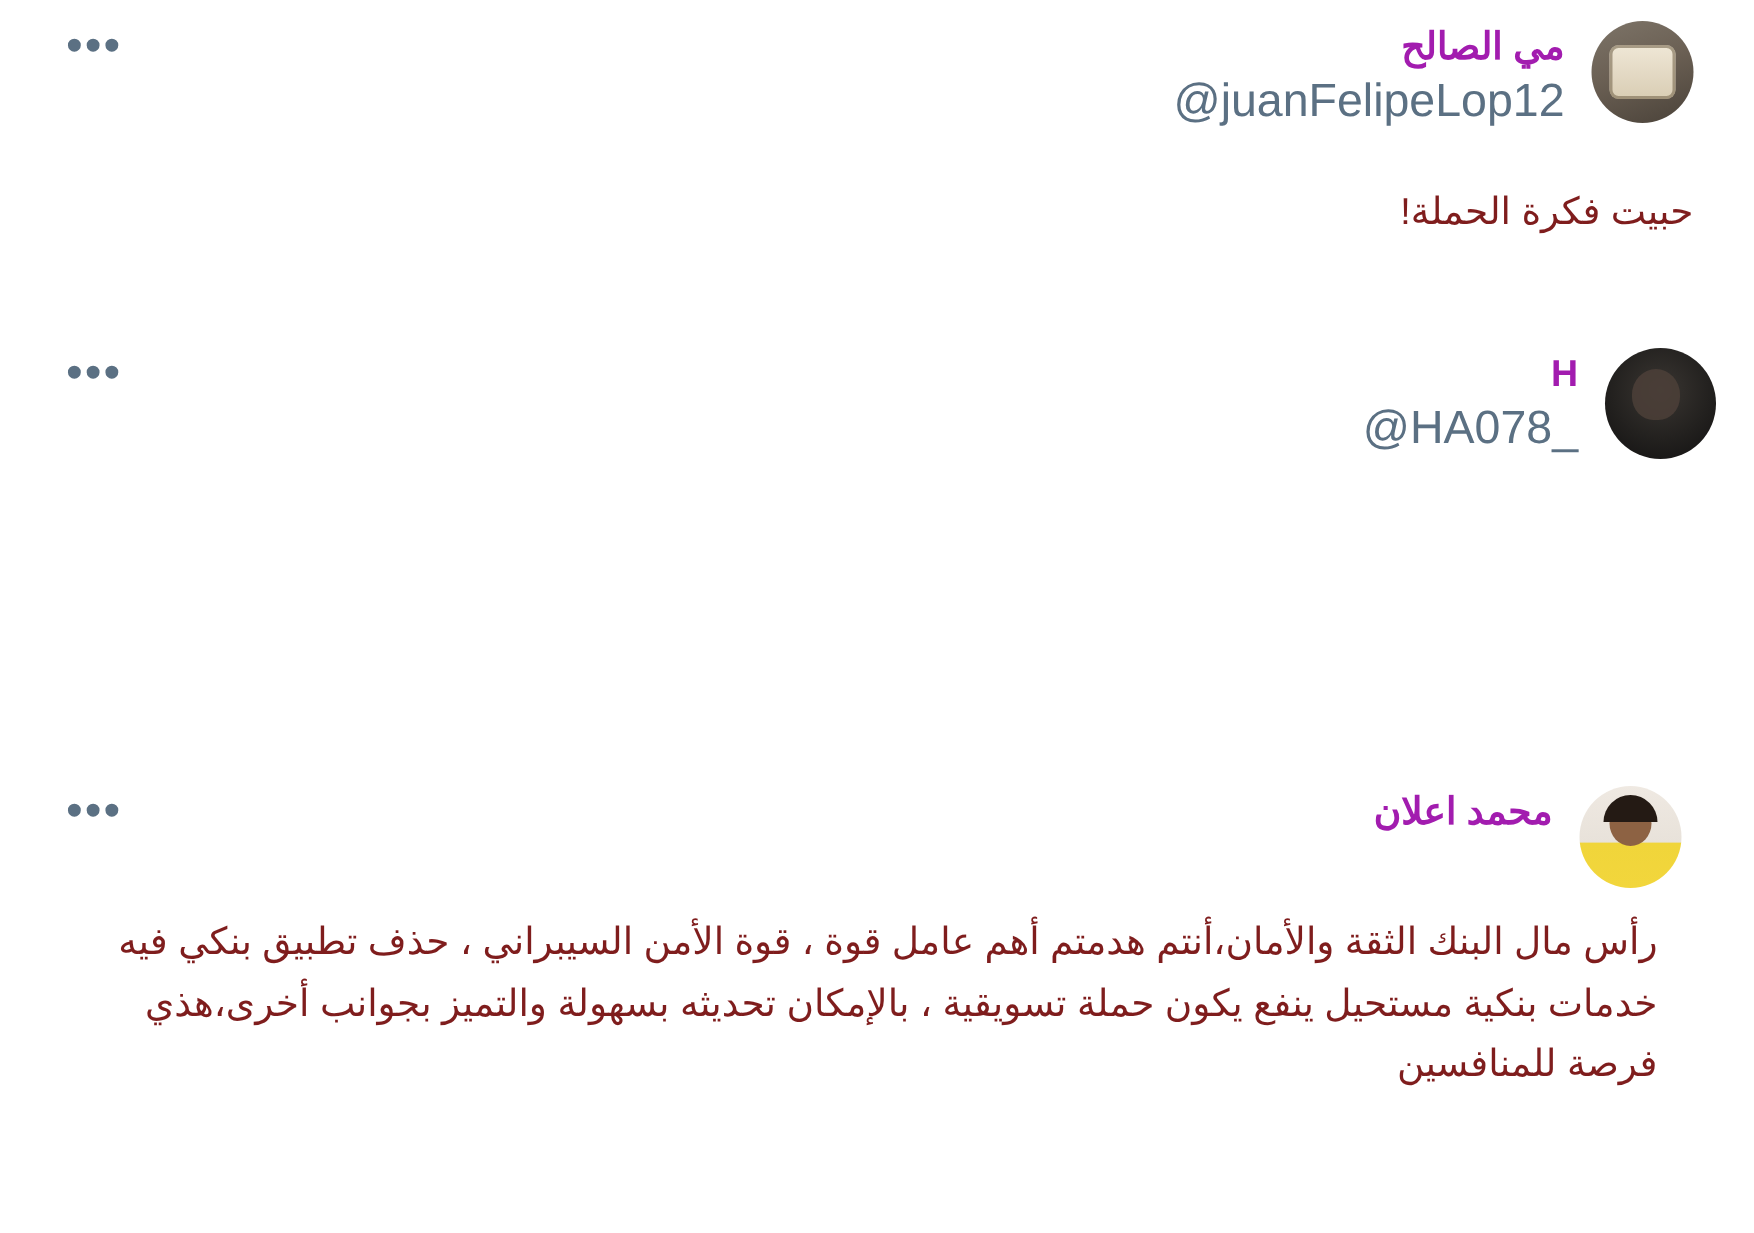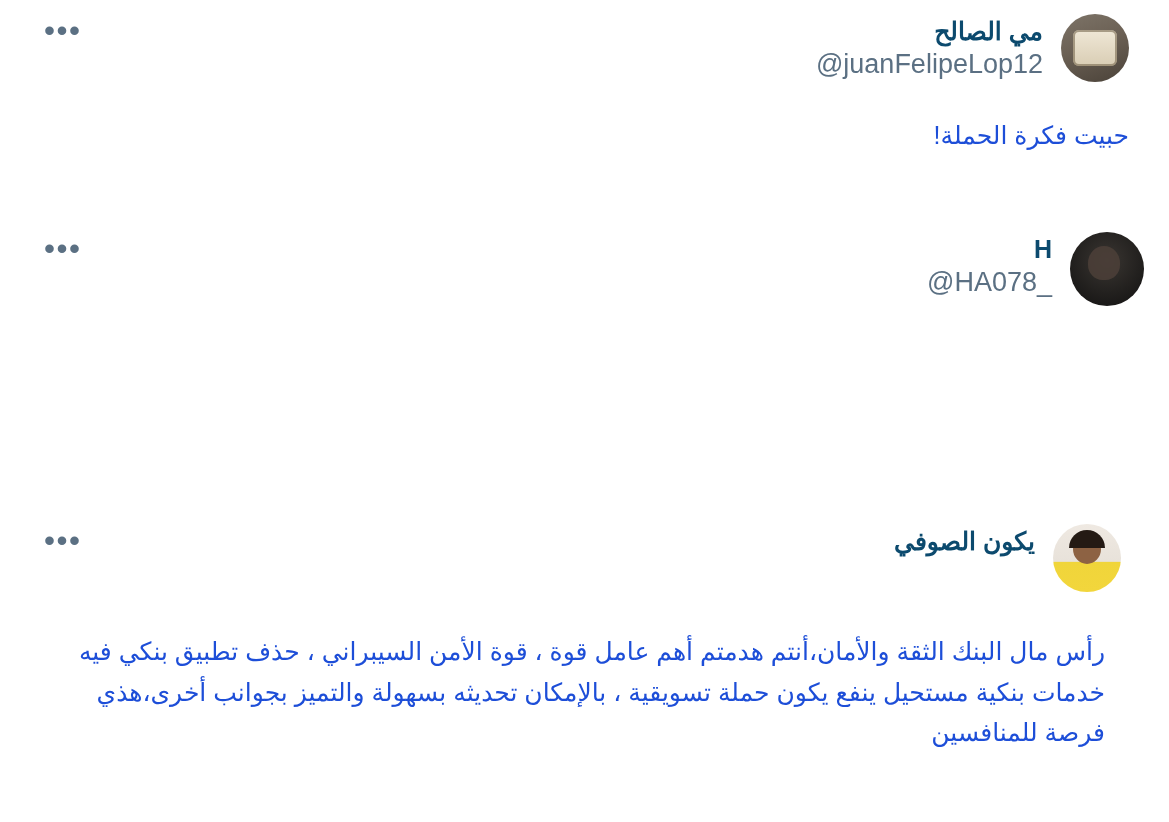--- a/index.html
+++ b/index.html
@@ -97,25 +97,25 @@
     margin-left: 0;
     display: flex;
     flex-direction: column;
     justify-content: center;
     padding-top: 2px;
   }
   .display-name {
     font-size: 25px;
     font-weight: bold;
     line-height: 1.25;
-    color: #0c4a6e;
+    color: #a21caf;
     white-space: nowrap;
   }
   .handle {
-    font-size: 27px;
+    font-size: 31px;
     color: #5b7083;
     line-height: 1.3;
     white-space: nowrap;
     direction: ltr;
     text-align: center;
     unicode-bidi: plaintext;
   }
   .more-btn {
     position: absolute;
     left: 0;
@@ -135,32 +135,32 @@
   .dots {
     display: inline-block;
     transform: translateY(-8px);
     font-size: 30px;
     font-weight: bold;
     color: #5b7083;
   }
   .tweet-text {
     font-size: 25px;
     line-height: 1.55;
-    color: #1d4ed8;
+    color: #7f1d1d;
     text-align: right;
     direction: rtl;
   }
   
   #tweet-1 { position: absolute; top: 14px; right: 40px; width: 1090px; }
   #tweet-1 .tweet-text { margin-top: 34px; padding-right: 0; text-align: right; padding-left: 235px;}
   #tweet-2 { position: absolute; top: 232px; right: 25px; width: 1105px; }
   #tweet-2 .tweet-header .avatar { width: 74px; height: 74px; flex-basis: 74px; }
   #tweet-2 .tweet-text { margin-top: 32px; padding-left: 185px; }
   #tweet-3 { position: absolute; top: 524px; right: 48px; width: 1082px; }
-  #tweet-3 .tweet-text { margin-top: 39px; padding-left: 0; padding-right: 16px; line-height: 1.62; }
+  #tweet-3 .tweet-text { margin-top: 16px; padding-left: 0; padding-right: 16px; line-height: 1.62; }
 </style>
 </head>
 <body>
 
 <div class="feed">
 
   <article class="tweet" id="tweet-1">
     <div class="tweet-header">
       <div class="avatar av1"></div>
       <div class="names">
@@ -184,21 +184,21 @@
       <div class="more-btn">
         <span class="dots">•••</span>
       </div>
     </div>
   </article>
 
   <article class="tweet" id="tweet-3">
     <div class="tweet-header">
       <div class="avatar av3"></div>
       <div class="names">
-        <span class="display-name">يكون الصوفي</span>
+        <span class="display-name">محمد اعلان</span>
       </div>
       <div class="more-btn">
         <span class="dots">•••</span>
       </div>
     </div>
     <div class="tweet-text">رأس مال البنك الثقة والأمان،أنتم هدمتم أهم عامل قوة ، قوة الأمن السيبراني ، حذف تطبيق بنكي فيه خدمات بنكية مستحيل ينفع يكون حملة تسويقية ، بالإمكان تحديثه بسهولة والتميز بجوانب أخرى،هذي فرصة للمنافسين</div>
   </article>
 
 </div>
 

